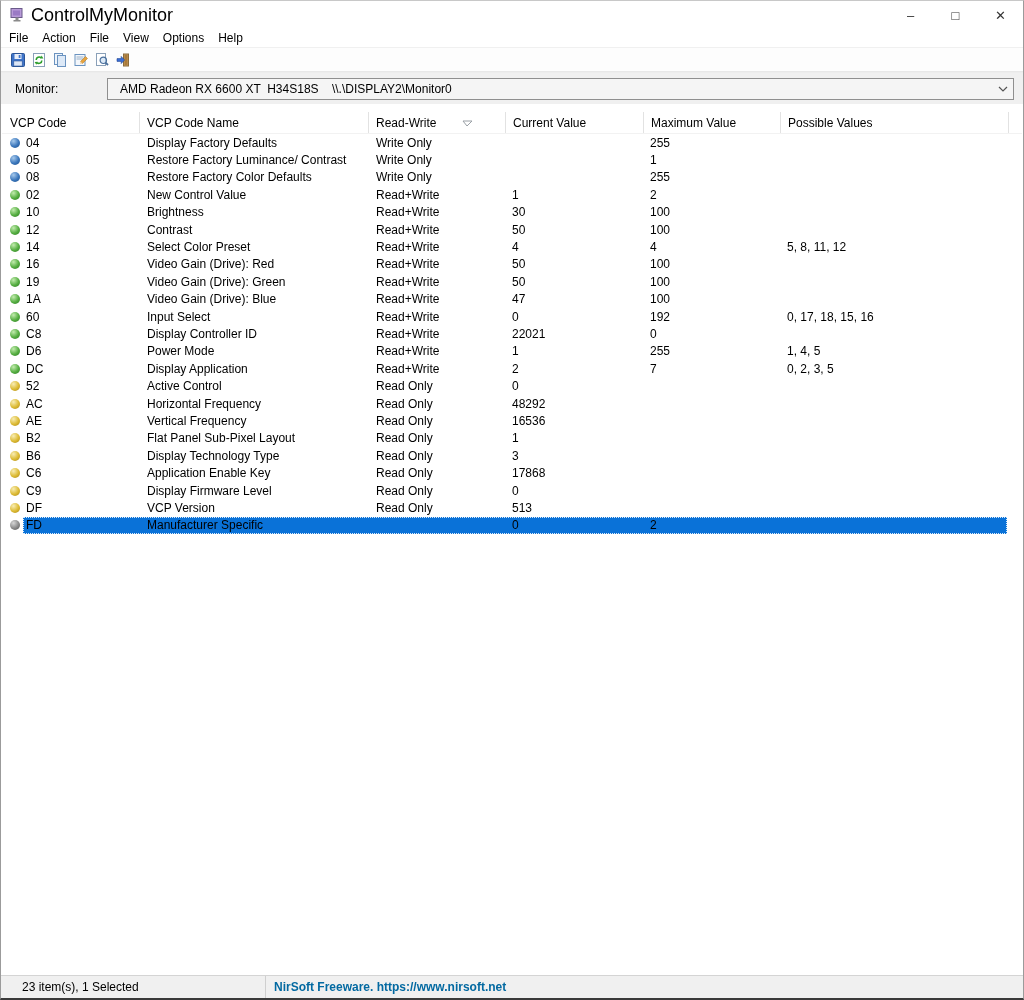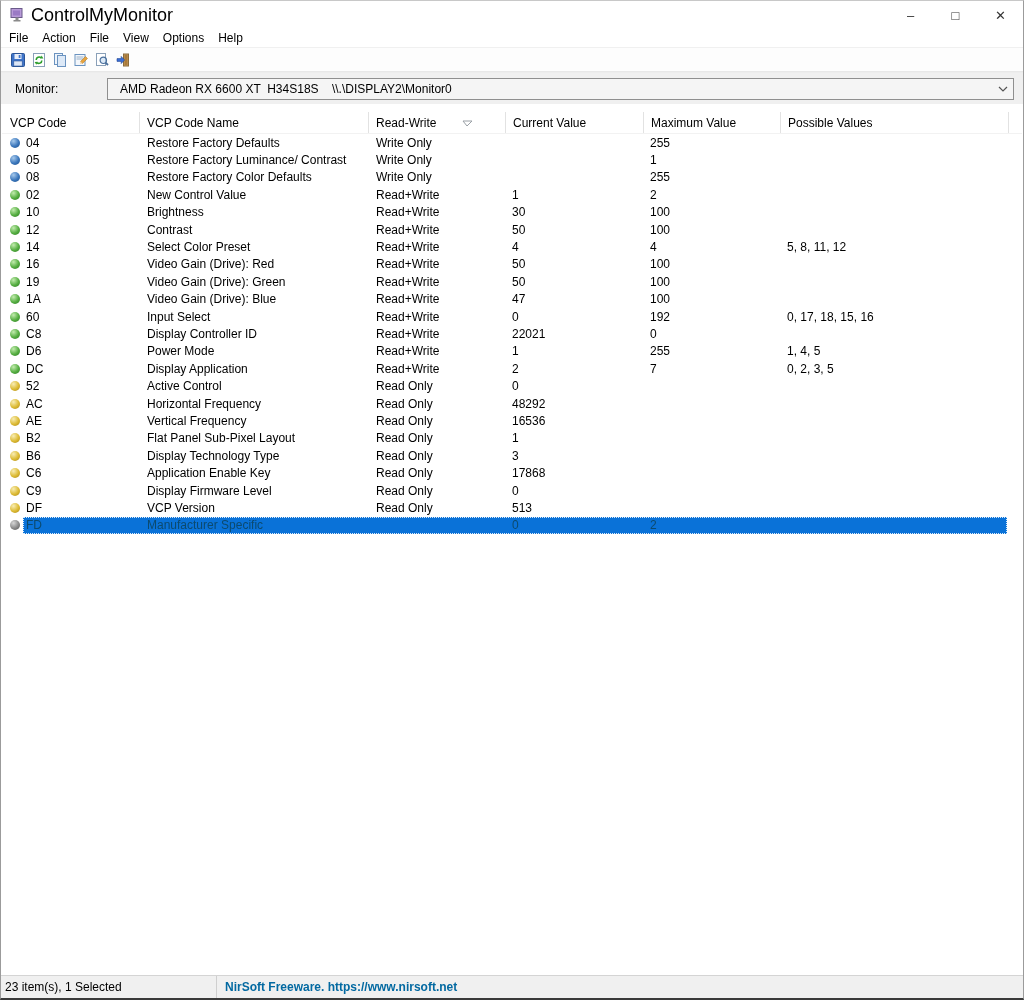--- a/index.html
+++ b/index.html
@@ -49,26 +49,26 @@
   .cell { display:flex; align-items:center; padding-left:7px; overflow:hidden; white-space:nowrap; }
   .cell.code { padding-left:8px; }
   .cell.num { padding-left:6px; }
   .dot { width:10px; height:10px; border-radius:50%; margin-right:6px; flex:0 0 auto; }
   .dot.blue   { background: radial-gradient(circle at 35% 30%, #a6c9ec, #3a76bb 55%, #1d4e8a); }
   .dot.green  { background: radial-gradient(circle at 35% 30%, #c2ecae, #54ad40 55%, #2d7a24); }
   .dot.yellow { background: radial-gradient(circle at 35% 30%, #f8edb4, #dcba33 55%, #a8861a); }
   .dot.gray   { background: radial-gradient(circle at 35% 30%, #d6d6d6, #8a8a8a 55%, #525252); }
   .lrow.selected::before { content:""; position:absolute; left:21px; right:15px; top:0; bottom:0;
     background:#0a72d8; outline:1px dotted rgba(255,255,255,.85); outline-offset:-1px; }
-  .lrow.selected .cell { color:#0c4a6e; }
+  .lrow.selected .cell { color:#000000; }
   
   .statusbar { position:absolute; left:0; right:0; bottom:0; height:23px; background:#f0f0f0;
                border-top:1px solid #d4d4d4; display:flex; align-items:center; }
-  .status-pane1 { width:216px; align-self:stretch; display:flex; align-items:center;
-                  padding-left:4px; border-right:1px solid #cfcfcf; }
+  .status-pane1 { width:265px; align-self:stretch; display:flex; align-items:center;
+                  padding-left:21px; border-right:1px solid #cfcfcf; }
   .status-pane2 { padding-left:8px; color:#0369a1; font-weight:bold; }
 </style>
 </head>
 <body>
 
 <div class="window">
 
   <div class="titlebar">
     <svg class="title-icon" viewBox="0 0 16 16">
       <rect x="2" y="1.5" width="11" height="9" fill="#b89ad8" stroke="#6a5a8a" stroke-width="1"></rect>
@@ -179,21 +179,21 @@
         </div>
         <div class="hcell no-sep"></div>
       </div>
     <div class="lrows">
         <div class="lrow">
           <div class="cells grid7">
             <div class="cell code">
               <span class="dot blue"></span>
               <span>04</span>
             </div>
-            <div class="cell">Restore Factory Defaults</div>
+            <div class="cell">Display Factory Defaults</div>
             <div class="cell">Write Only</div>
             <div class="cell num"></div>
             <div class="cell num">255</div>
             <div class="cell num"></div>
             <div class="cell"></div>
           </div>
         </div>
         <div class="lrow">
           <div class="cells grid7">
             <div class="cell code">

